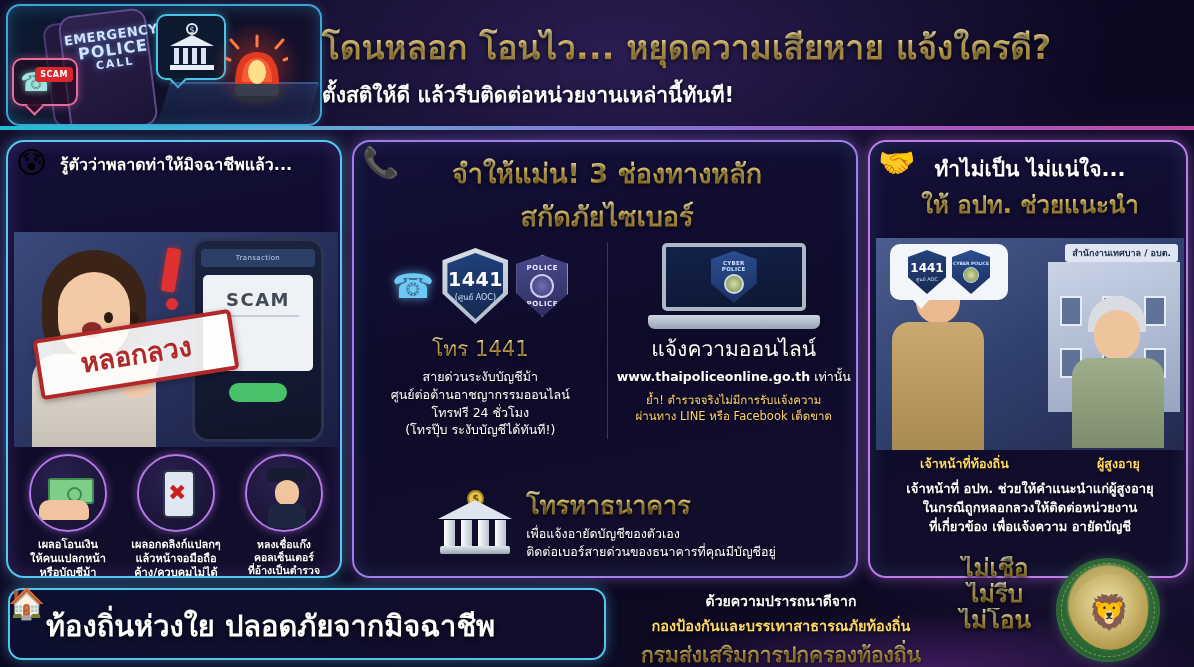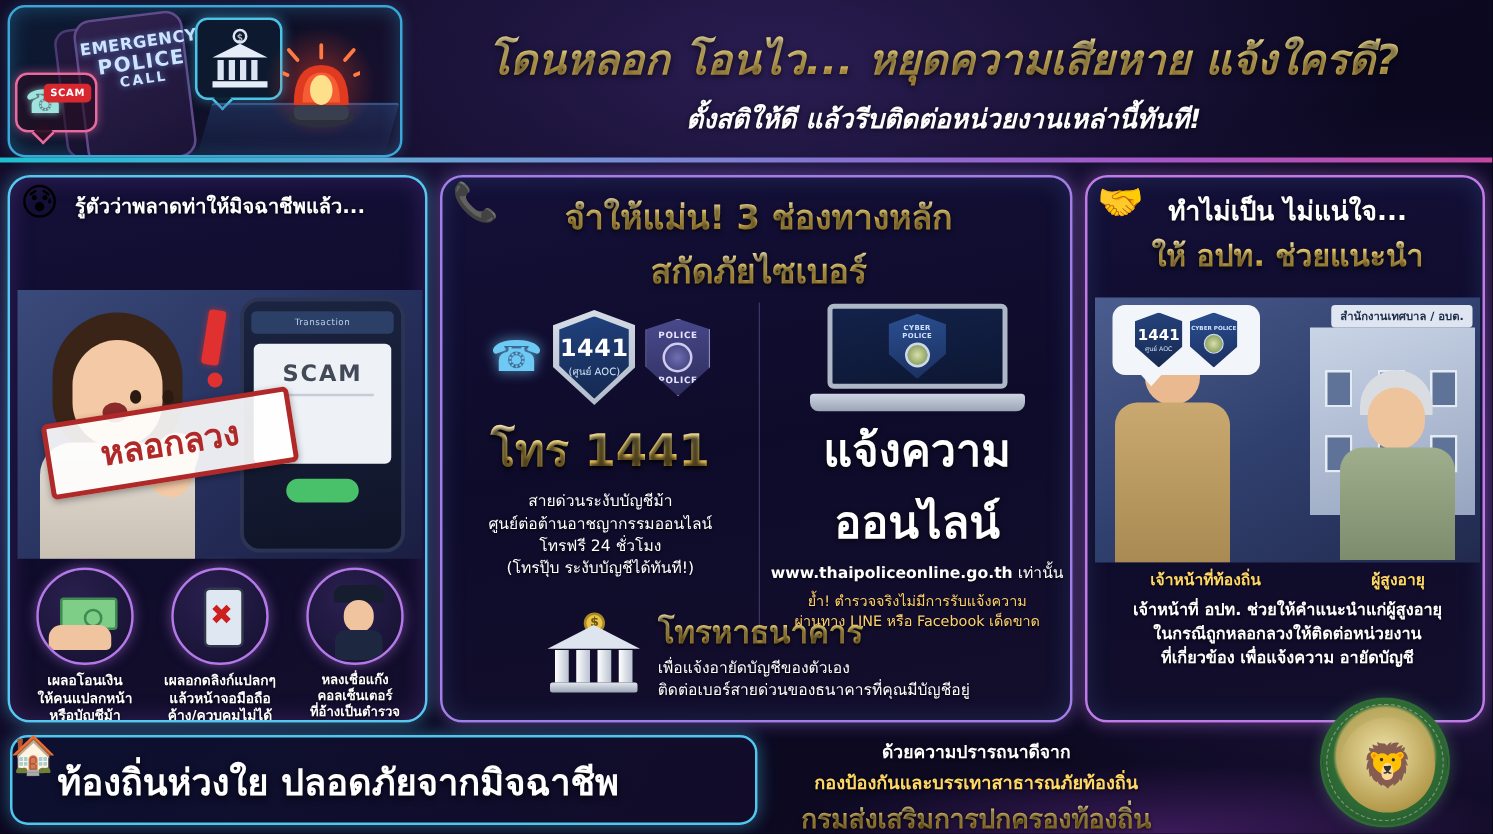--- a/index.html
+++ b/index.html
@@ -53,21 +53,21 @@
     transform:rotate(45deg);}
   .bank-ico{ position:absolute; left:8px; top:6px; width:52px; height:52px; }
   .sirene{ position:absolute; right:32px; top:28px; width:62px; height:70px; }
   .siren-glow{ position:absolute; right:16px; top:12px; width:96px; height:96px; border-radius:50%;
     background:radial-gradient(circle,rgba(255,70,40,.45) 0%,rgba(255,60,30,0) 65%); }
   .laptop-sil{ position:absolute; right:6px; bottom:2px; width:150px; height:40px;
     background:linear-gradient(180deg,rgba(50,90,150,.35),rgba(30,55,105,.2));
     border-top:2px solid rgba(90,150,220,.45); transform:skewX(-16deg); border-radius:3px;}
 
   .hdr-text{ position:absolute; left:322px; top:8px; width:866px; height:116px;
-    display:flex; flex-direction:column; align-items:center; justify-content:center; gap:4px;font-style:italic;}
+    display:flex; flex-direction:column; justify-content:center; gap:4px;}
   .h-main{ font-size:33px; font-weight:700; letter-spacing:.3px;
     background:linear-gradient(180deg,#fff4c2 0%,#ffe07a 45%,#e8b03c 100%);
     -webkit-background-clip:text; background-clip:text; color:transparent;
     text-shadow:0 2px 5px rgba(0,0,0,.65); }
   .h-sub{ font-size:21px; font-weight:600; color:#fdfdfd; text-shadow:0 1px 4px rgba(0,0,0,.7);}
   .hdr-rule{ position:absolute; left:0; top:126px; width:1194px; height:4px;
     background:linear-gradient(90deg,#1fd3e0 0%,#6fb7e8 28%,#8f7fe0 55%,#b85fd8 78%,#d94fb0 100%);
     opacity:.9; }
 
   
@@ -179,21 +179,21 @@
     background:linear-gradient(170deg,#13224a,#0d1733); border:4px solid #aeb7c6;
     display:flex; align-items:center; justify-content:center;}
   .cyber-badge{ width:46px; height:52px; background:linear-gradient(170deg,#2b4f92,#1a2f5e);
     clip-path:polygon(50% 0,100% 16%,100% 62%,50% 100%,0 62%,0 16%);
     display:flex; flex-direction:column; align-items:center; justify-content:center;}
   .cb-t{ font-size:5.5px; color:#cfe2ff; font-weight:700; letter-spacing:.3px;}
   .cb-s{ width:20px; height:20px; border-radius:50%; background:radial-gradient(circle,#d8dfa8,#6e8a4a);
     border:2px solid #cfd8e8; margin-top:2px;}
   .lt-base{ position:absolute; left:0; bottom:0; width:172px; height:14px; border-radius:3px 3px 7px 7px;
     background:linear-gradient(180deg,#cfd6e2,#9aa4b6);}
-  .m-bigtxt{ font-size:36px; font-weight:700; margin-top:2px;
+  .m-bigtxt{ font-size:21px; font-weight:400; margin-top:2px;
     background:linear-gradient(180deg,#fff8d0,#ffd964 52%,#dfa63a);
     -webkit-background-clip:text; background-clip:text; color:transparent;
     text-shadow:0 2px 3px rgba(0,0,0,.7);}
   .m-bigtxt.wh{ background:none; color:#fff; -webkit-text-fill-color:#fff;
     text-shadow:0 1px 4px rgba(0,0,0,.8);}
   .m-lines{ font-size:12.5px; line-height:1.42; color:#ffffff; margin-top:3px;
     text-shadow:0 1px 2px rgba(0,0,0,.8);}
   .m-url{ font-weight:700; }
   .m-warn{ font-size:11.5px; line-height:1.4; color:#ffd26a; margin-top:6px;
     text-shadow:0 1px 2px rgba(0,0,0,.8);}
@@ -551,19 +551,24 @@
     <span class="house">🏠</span>
     <div class="foot-txt">ท้องถิ่นห่วงใย ปลอดภัยจากมิจฉาชีพ</div>
   </div>
 
   <div class="credit">
     <div class="cr1">ด้วยความปรารถนาดีจาก</div>
     <div class="cr2">กองป้องกันและบรรเทาสาธารณภัยท้องถิ่น</div>
     <div class="cr3">กรมส่งเสริมการปกครองท้องถิ่น</div>
   </div>
 
+  <div class="slogan">
+    <div>ไม่เชื่อ</div>
+    <div>ไม่รีบ</div>
+    <div>ไม่โอน</div>
+  </div>
 
   <div class="seal">
     <div class="seal-ring"></div>
     <div class="seal-in">🦁</div>
   </div>
 
 </div>
 
 </body></html>

